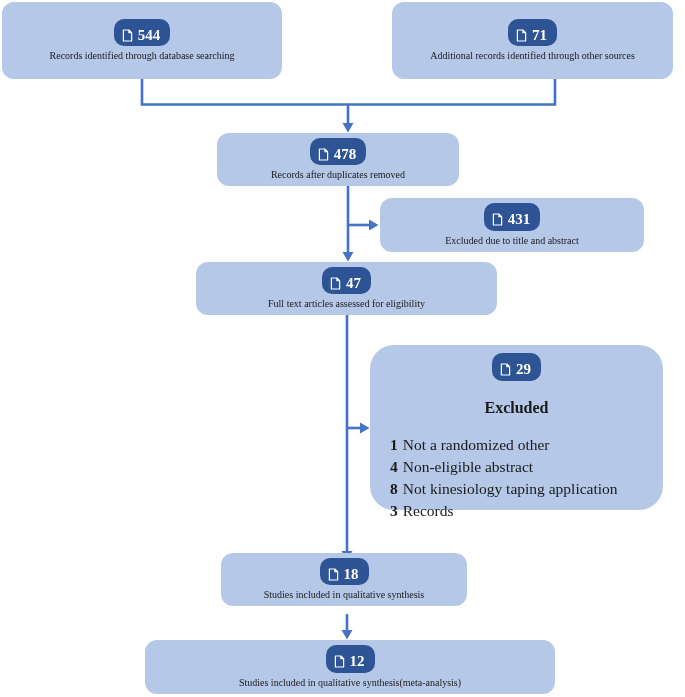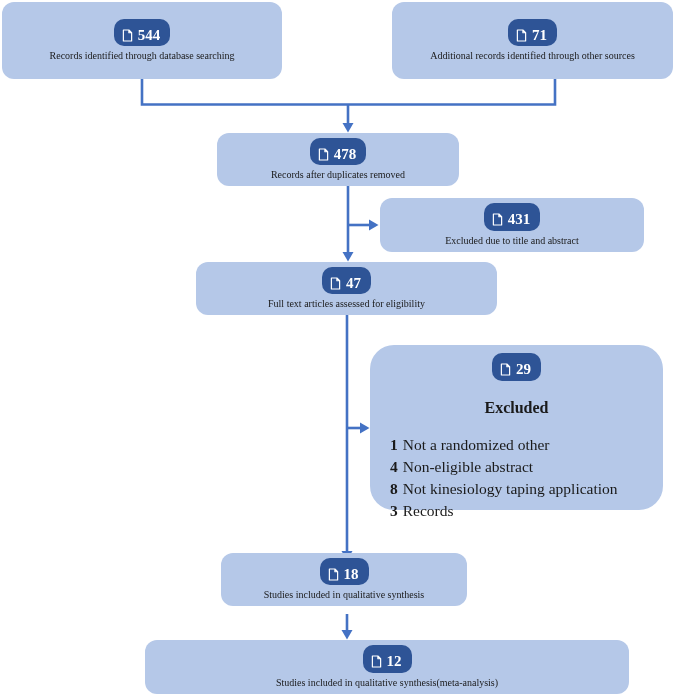--- a/index.html
+++ b/index.html
@@ -181,21 +181,21 @@
       <span class="icon">
         <svg width="11" height="13" viewBox="0 0 12 14">
             <path d="M1.5 1 H7.5 L10.5 4 V13 H1.5 Z M7.5 1 V4 H10.5" stroke="#fff" stroke-width="1.3" fill="none" stroke-linejoin="round"></path>
           </svg>
       </span>
       <span>18</span>
     </div>
     <div class="label">Studies included in qualitative synthesis</div>
   </div>
 
-  <div class="box" style="left:145px; top:640px; width:484px; height:54px;">
+  <div class="box" style="left:145px; top:640px; width:410px; height:54px;">
     <div class="badge">
       <span class="icon">
         <svg width="11" height="13" viewBox="0 0 12 14">
             <path d="M1.5 1 H7.5 L10.5 4 V13 H1.5 Z M7.5 1 V4 H10.5" stroke="#fff" stroke-width="1.3" fill="none" stroke-linejoin="round"></path>
           </svg>
       </span>
       <span>12</span>
     </div>
     <div class="label">Studies included in qualitative synthesis(meta-analysis)</div>
   </div>

